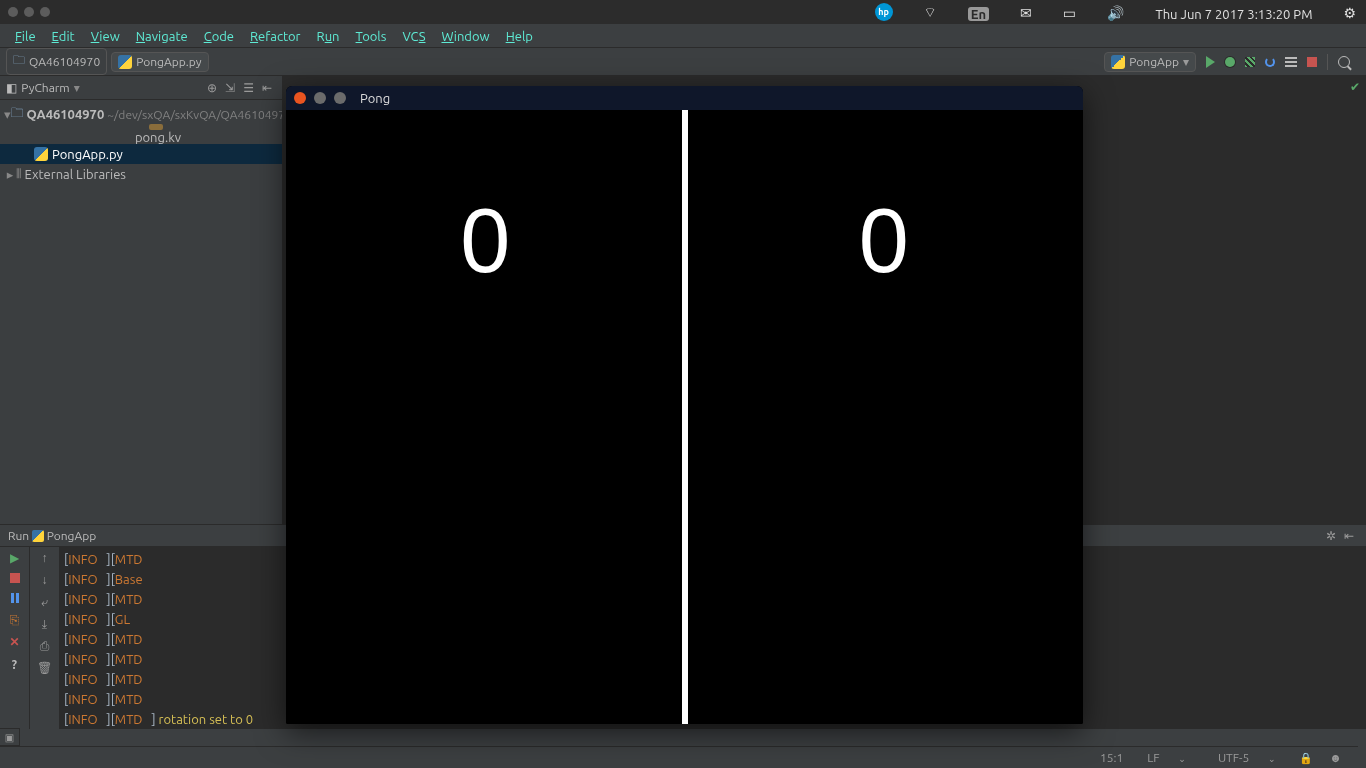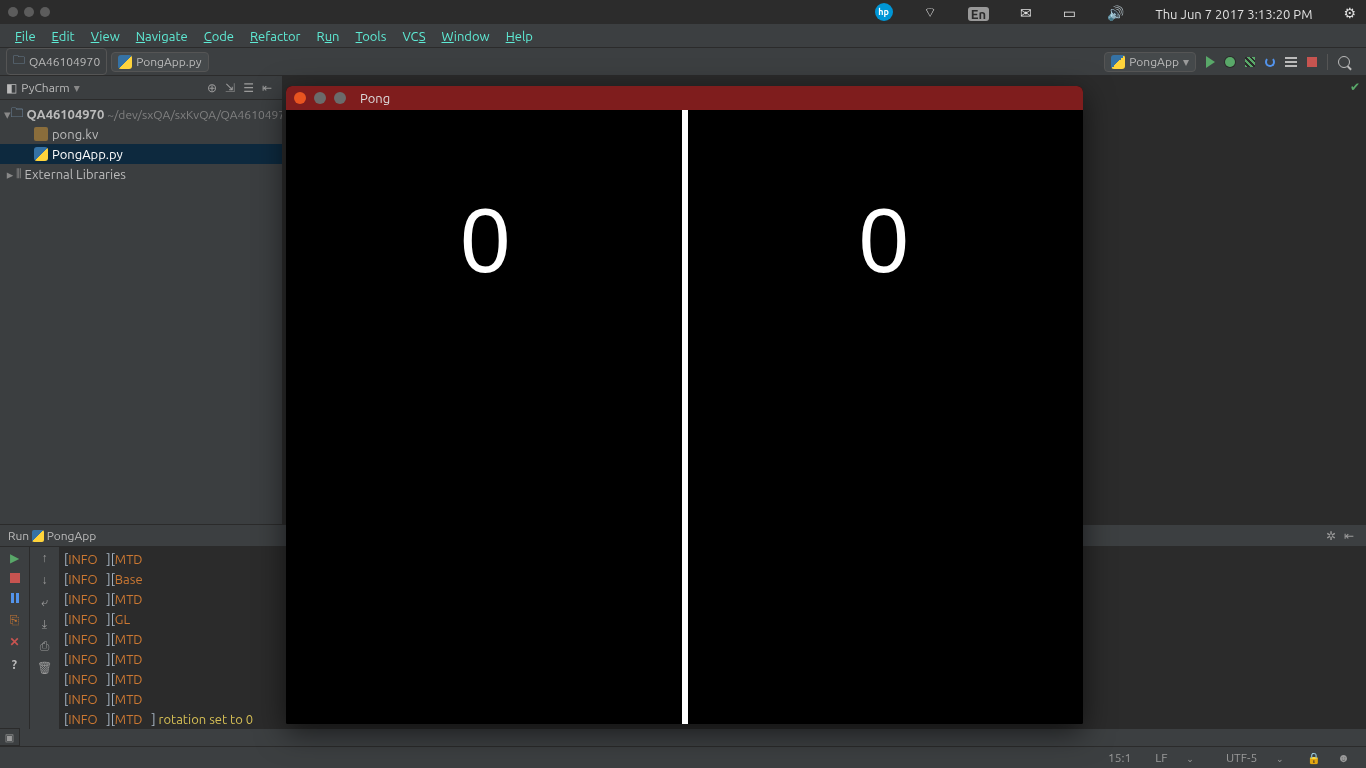--- a/index.html
+++ b/index.html
@@ -67,28 +67,28 @@
   .gi.pause{ display:flex; gap:2px; }
   .gi.pause span{ width:3px; height:10px; background:#5394ec; }
   .gi.x { color:#c75450; font-weight:bold; }
   .gi.q { color:#bbb; font-weight:bold; }
   .console { flex:1; font-family:"DejaVu Sans Mono","Consolas",monospace; font-size:13px; line-height:20px; padding:2px 4px; color:#bbb; white-space:pre; overflow:hidden; }
   .console .row { display:flex; }
   .console .tag { color:#cc7832; }
   .console .brk { color:#a9b7c6; }
   .console .gold{ color:#d6bf55; }
   
-  .status { position:absolute; bottom:0; left:0; right:0; height:22px; background:#3c3f41; border-top:1px solid #2b2b2b; display:flex; align-items:center; font-size:12px; color:#9a9a9a; padding:0 8px; }
+  .status { position:absolute; bottom:0; left:0; right:8px; height:22px; background:#3c3f41; border-top:1px solid #2b2b2b; display:flex; align-items:center; font-size:12px; color:#9a9a9a; padding:0 8px; }
   .status .gap{flex:1;}
   .status span{ padding:0 8px; }
   .status .lock::before{ content:"🔒"; font-size:11px; }
   .bl-tab { position:absolute; left:0; bottom:22px; width:20px; height:18px; background:#3c3f41; border:1px solid #2b2b2b; border-left:none; display:flex; align-items:center; justify-content:center; font-size:10px; color:#9a9a9a; }
   
   .pong-window { position:absolute; left:286px; top:86px; width:797px; height:638px; box-shadow:0 8px 30px rgba(0,0,0,.6); background:#000; border-radius:6px 6px 2px 2px; overflow:hidden; }
-  .pong-titlebar { height:24px; background:#7f1d1d; display:flex; align-items:center; gap:8px; padding:0 8px; }
+  .pong-titlebar { height:24px; background:#0f172a; display:flex; align-items:center; gap:8px; padding:0 8px; }
   .pong-titlebar .dot { width:12px; height:12px; border-radius:50%; }
   .pong-titlebar .dot.r{ background:#e95420; }
   .pong-titlebar .dot.g{ background:#6b6b6b; }
   .pong-titlebar .title { color:#ddd; font-size:13px; padding-left:6px; }
   .pong-field { position:relative; width:100%; height:calc(100% - 24px); background:#000; }
   .net { position:absolute; left:50%; top:0; bottom:0; width:6px; margin-left:-3px; background:#fff; }
   .score { position:absolute; top:80px; color:#fff; font-size:90px; font-weight:400; font-family:Arial, sans-serif; }
   .score.left { left:25%; transform:translateX(-50%); }
   .score.right{ left:75%; transform:translateX(-50%); }
 </style>
@@ -169,21 +169,21 @@
       <span class="phico">☰</span>
       <span class="phico">⇤</span>
     </div>
     <div class="tree">
       <div class="tree-row">
         <span class="tw">▾</span>
         <span class="dir">🗀</span>&nbsp;
         <b>QA46104970</b>&nbsp;
         <span class="muted">~/dev/sxQA/sxKvQA/QA46104970</span>
       </div>
-      <div class="tree-row" style="padding-left:34px;">
+      <div class="tree-row" style="padding-left:34px;flex-direction:column;">
         <span class="kv-ico"></span>
         <span>pong.kv</span>
       </div>
       <div class="tree-row sel" style="padding-left:34px;">
         <span class="py-ico"></span>
         <span>PongApp.py</span>
       </div>
       <div class="tree-row">
         <span class="tw">▸</span>
         <span class="lib-ico">⫴</span>&nbsp;

